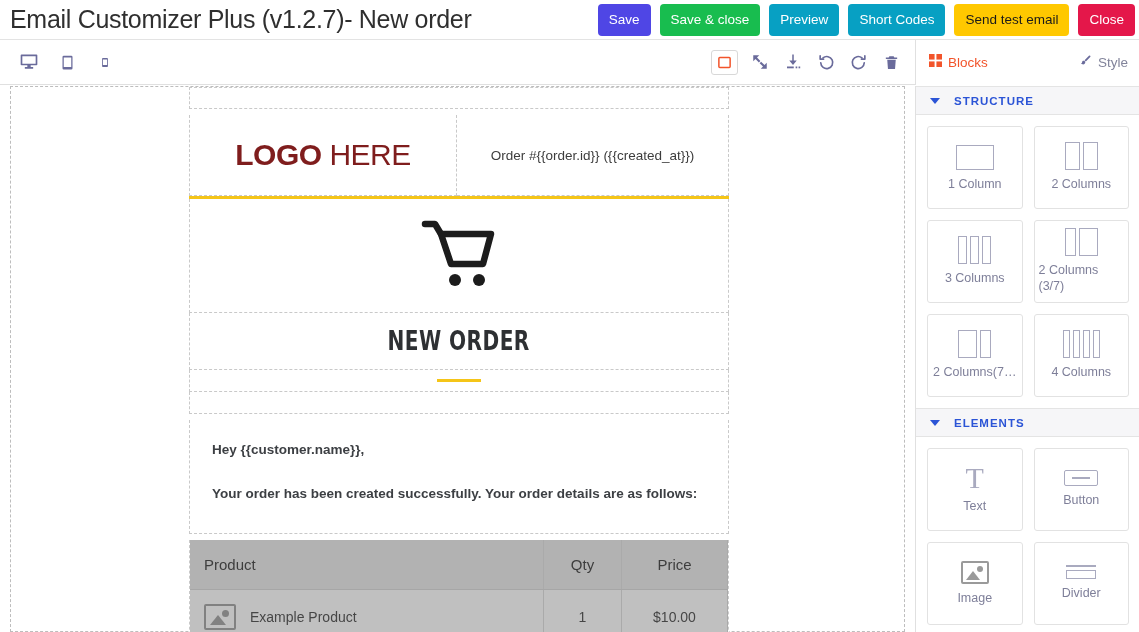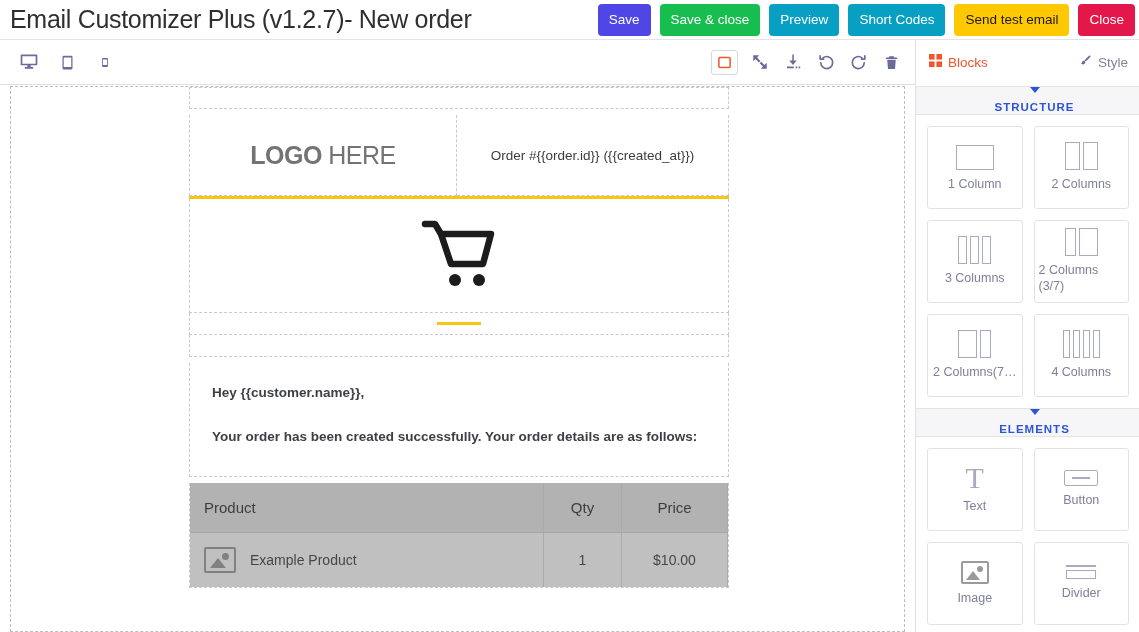--- a/index.html
+++ b/index.html
@@ -130,23 +130,23 @@
   }
   .col-order {
     flex: 1;
     border-right: 1px dashed #c9c9c9;
     border-bottom: 1px dashed #c9c9c9;
     height: 81px;
     display: flex; align-items: center; justify-content: center;
     padding: 0 6px;
   }
   .logo-text {
-    font-size: 25px;
+    font-size: 30px;
     letter-spacing: -0.5px;
-    color: #737373;
+    color: #7f1d1d;
     white-space: nowrap;
   }
   .logo-text b { font-weight: 700; }
   .logo-text span { font-weight: 400; }
   .order-text {
     font-size: 13.5px;
     color: #3d3d3d;
     text-align: right;
   }
   #yellow-rule { height: 3px; background: #f5c518; }
@@ -276,23 +276,22 @@
     border-left: 1px solid #e0e0e0;
     overflow: hidden;
   }
   .sec-head {
     height: 29px;
     background: #f6f6f8;
     border-bottom: 1px solid #e4e4e4;
     border-top: 1px solid #e4e4e4;
     display: flex; align-items: center;
     padding-left: 14px;
-    gap: 8px;
+    gap: 14px;
     cursor: pointer;
-    flex-direction: column;
   }
   .sec-head .caret {
     width: 0; height: 0;
     border-left: 5px solid transparent;
     border-right: 5px solid transparent;
     border-top: 6px solid #2b54d6;
   }
   .sec-head .sec-title {
     font-size: 11.5px;
     font-weight: 700;
@@ -481,20 +480,23 @@
         <span>
           <svg width="80" height="76" viewBox="0 0 80 76" fill="none" stroke="#1c1c1c" stroke-width="6.5" stroke-linecap="round" stroke-linejoin="round">
             <path d="M6 8h10l6 10"></path>
             <path d="M22 18h50l-8 30H32L22 18z"></path>
             <circle cx="36" cy="64" r="6" fill="#1c1c1c" stroke="none"></circle>
             <circle cx="60" cy="64" r="6" fill="#1c1c1c" stroke="none"></circle>
           </svg>
         </span>
       </div>
 
+      <div class="heading-block">
+        <div id="new-order-title">NEW ORDER</div>
+      </div>
 
       <div class="divider-block">
         <div id="yellow-divider"></div>
       </div>
       <div class="e-spacer"></div>
       <div style="height:6px;"></div>
 
       <div class="text-block">
         <div class="body-line">Hey {{customer.name}},</div>
         <div class="body-line second">Your order has been created successfully. Your order details are as follows:</div>

